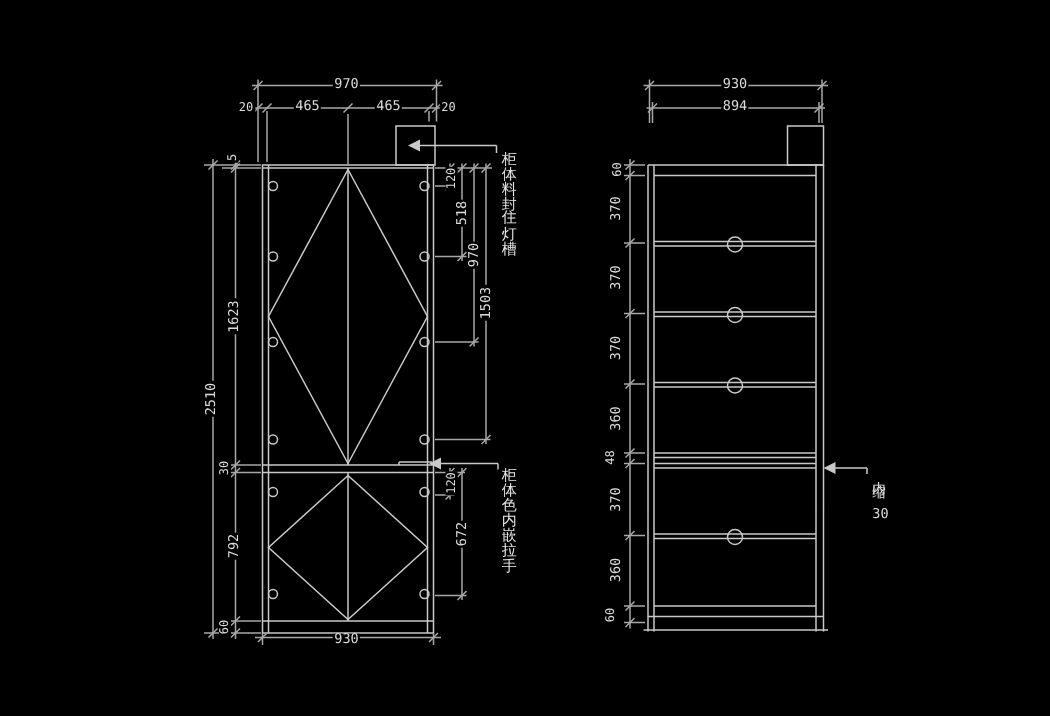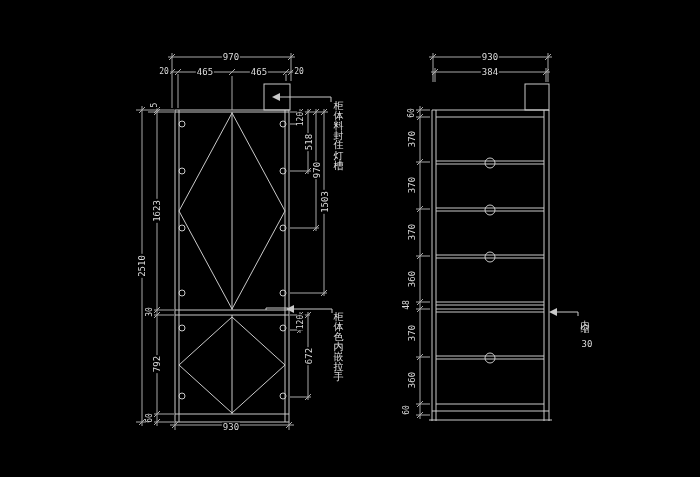--- a/index.html
+++ b/index.html
@@ -154,21 +154,21 @@
   <span class="dim vert" style="left:309px;top:142px">518</span>
   <span class="dim vert" style="left:317px;top:170px">970</span>
   <span class="dim vert" style="left:325px;top:202px">1503</span>
   <span class="dim vert small" style="left:301px;top:322px">120</span>
   <span class="dim vert" style="left:309px;top:356px">672</span>
 
   <div class="note" style="left:333px;top:92px">柜体料封住灯槽</div>
   <div class="note" style="left:333px;top:303px">柜体色内嵌拉手</div>
 
   <span class="dim" style="left:490px;top:57px">930</span>
-  <span class="dim" style="left:490px;top:72px">384</span>
+  <span class="dim" style="left:490px;top:72px">894</span>
 
   <span class="dim vert small" style="left:412px;top:113px">60</span>
   <span class="dim vert" style="left:412px;top:139px">370</span>
   <span class="dim vert" style="left:412px;top:185px">370</span>
   <span class="dim vert" style="left:412px;top:232px">370</span>
   <span class="dim vert" style="left:412px;top:279px">360</span>
   <span class="dim vert small" style="left:407px;top:305px">48</span>
   <span class="dim vert" style="left:412px;top:333px">370</span>
   <span class="dim vert" style="left:412px;top:380px">360</span>
   <span class="dim vert small" style="left:407px;top:410px">60</span>

